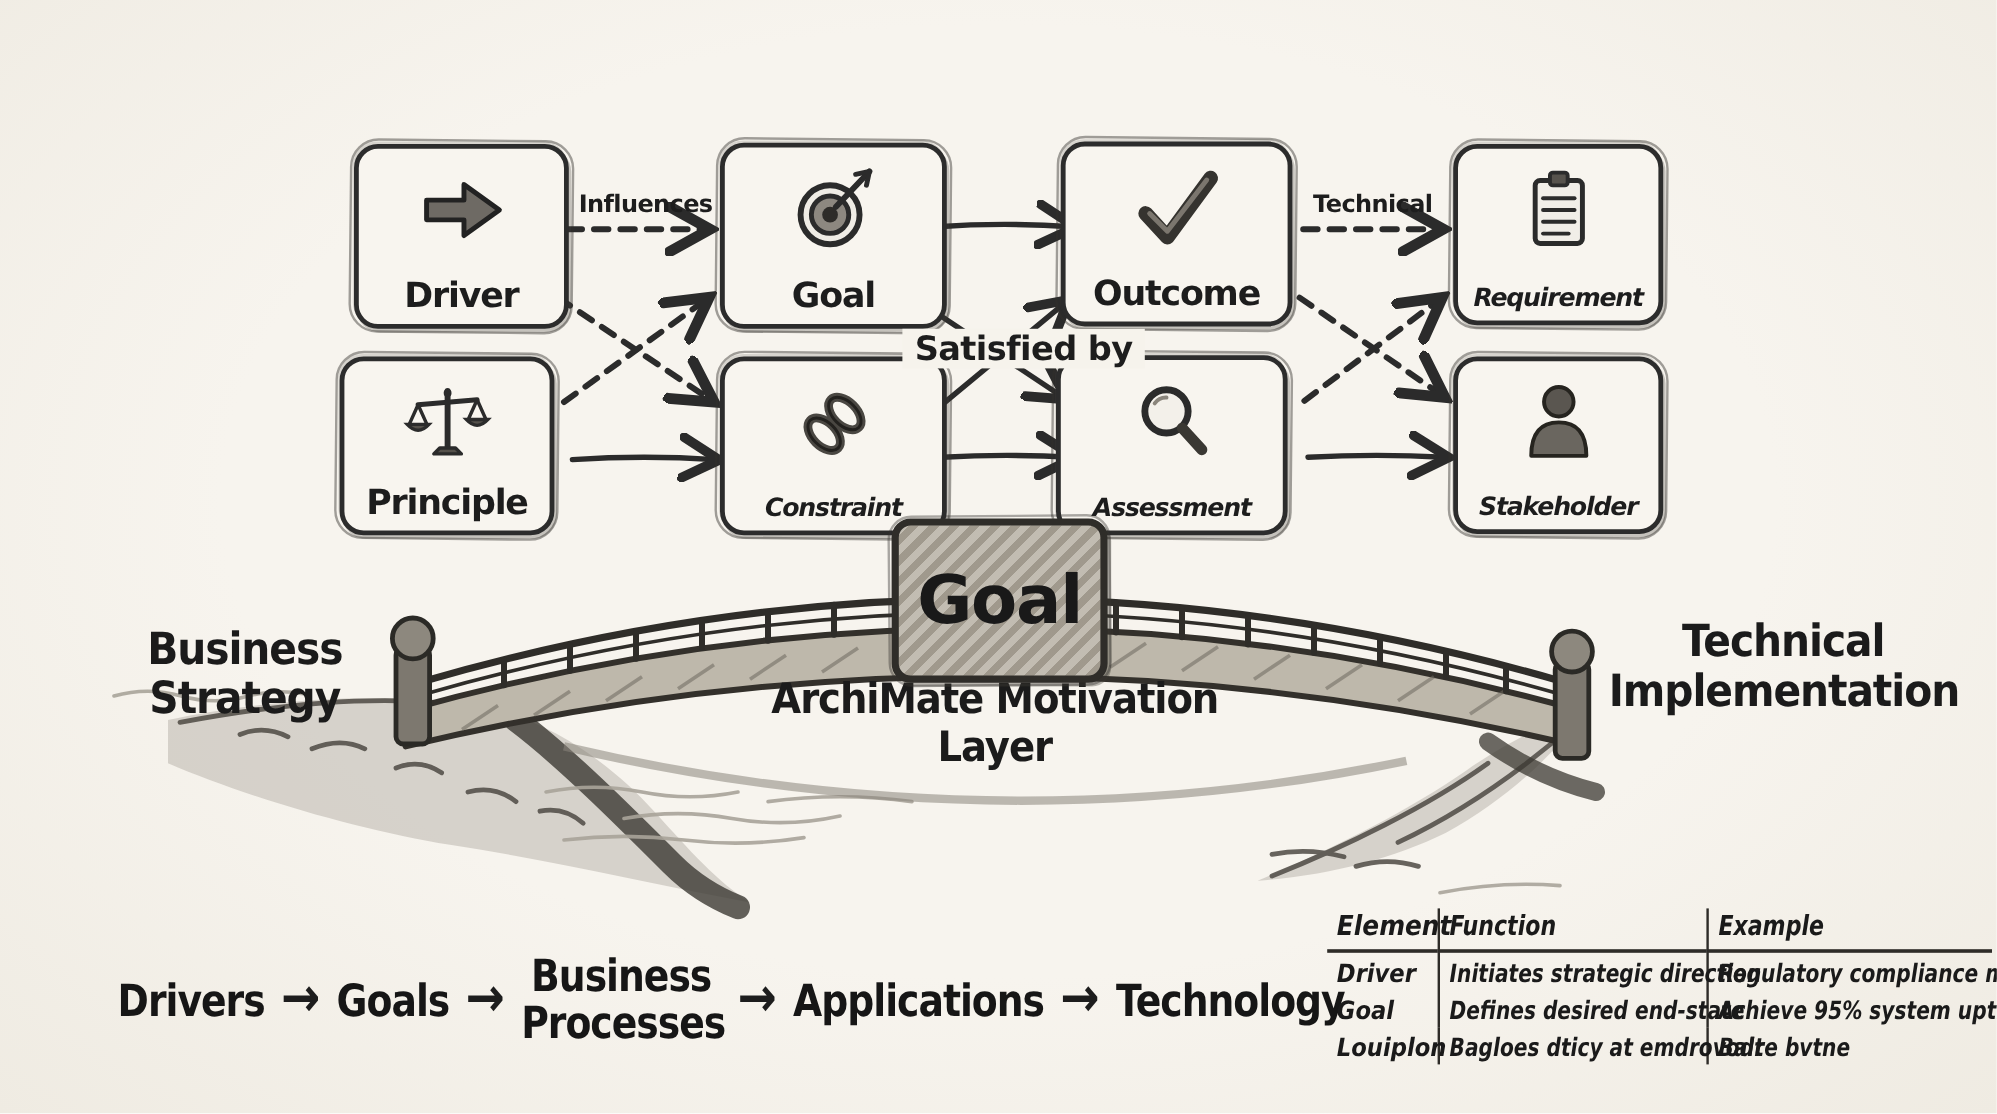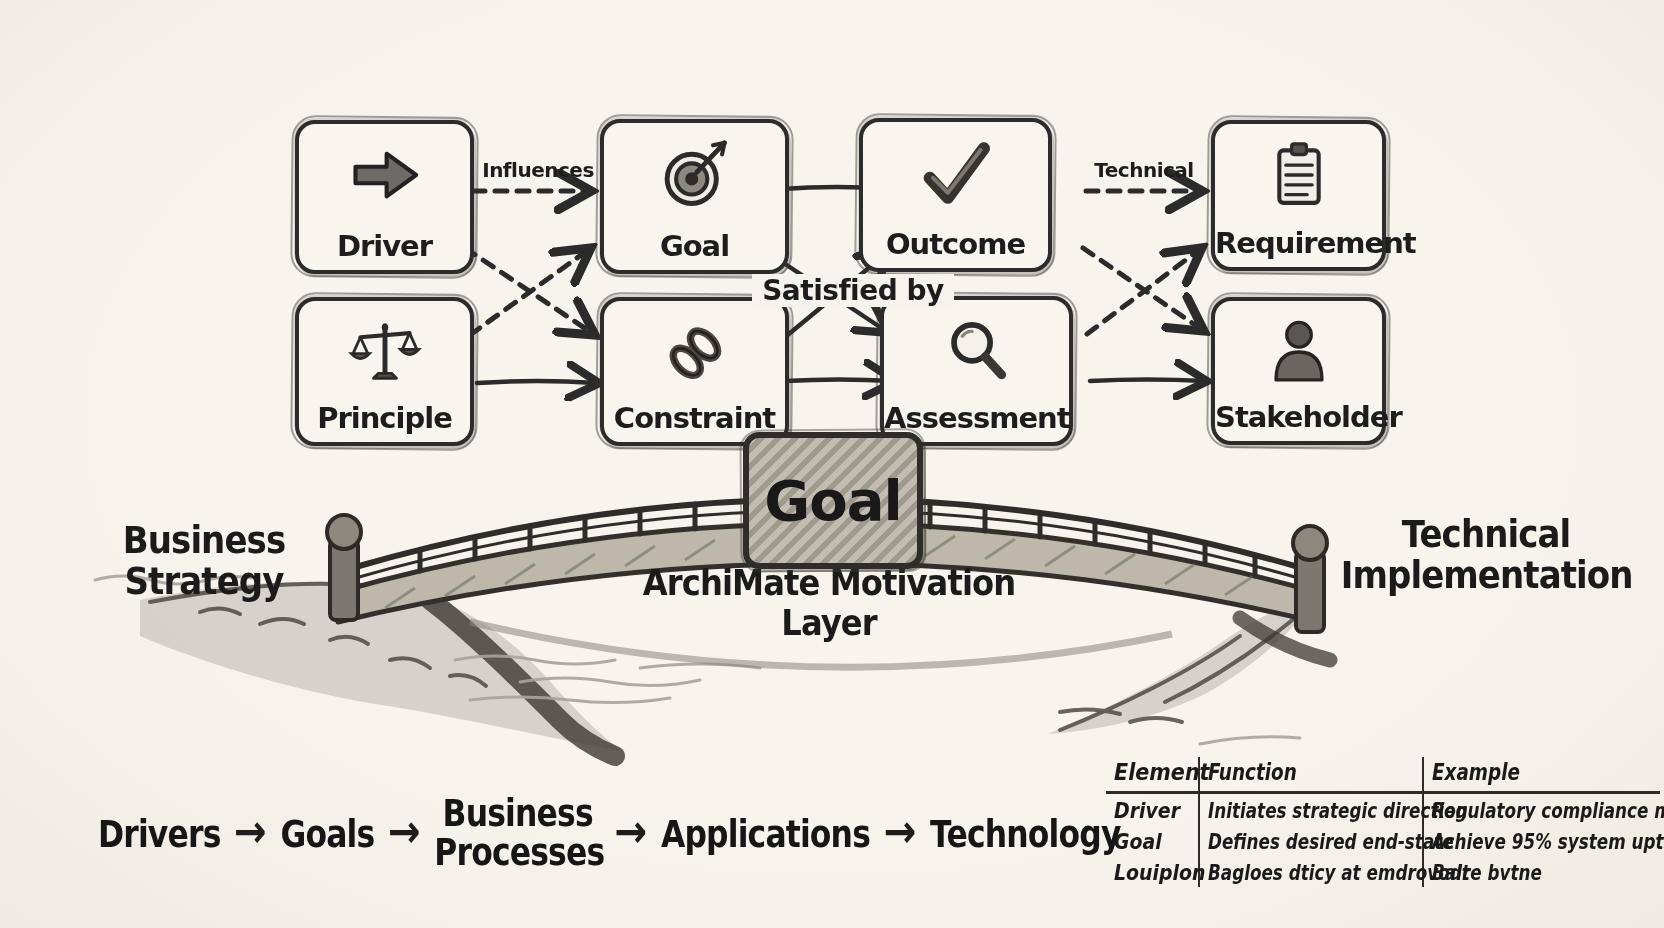--- a/index.html
+++ b/index.html
@@ -12,21 +12,21 @@
 
   
   .node{position:absolute;z-index:2;background:#f8f5ef;border:4px solid #2c2c2c;
         border-radius:20px;box-shadow:2px 3px 0 rgba(70,66,60,.28),-1px -2px 0 rgba(70,66,60,.18);
         display:flex;flex-direction:column;align-items:center;justify-content:flex-start;}
   .node::after{content:"";position:absolute;inset:-8px;border:2px solid rgba(50,48,44,.45);
         border-radius:24px;transform:rotate(.6deg);pointer-events:none;}
   .node .icon{margin-top:10px;width:84px;height:82px;}
   .nlabel{position:absolute;bottom:7px;left:0;right:0;text-align:center;
         font-size:29px;font-weight:bold;letter-spacing:-1px;color:#1d1d1d;white-space:nowrap;}
-  .small .nlabel{font-size:29px;}
+  .small .nlabel{font-size:21px;font-style:italic;}
 
   .edge-label{position:absolute;z-index:3;text-align:center;font-weight:bold;color:#1d1d1d;
         font-size:20px;letter-spacing:-0.5px;background:transparent;}
   .edge-label.masked{background:#f6f3ec;padding:0 8px;text-align:center;}
 
   
   .plaque{position:absolute;left:743px;top:432px;width:168px;height:125px;z-index:4;
         border:6px solid #2f2d29;border-radius:16px;
         background:repeating-linear-gradient(135deg, rgba(255,255,255,.20) 0 6px, rgba(72,67,58,.18) 6px 12px),#b3ac9f;
         display:flex;align-items:center;justify-content:center;
@@ -171,21 +171,21 @@
     <svg class="icon" viewBox="0 0 100 100">
       <circle cx="46" cy="56" r="30" fill="#efece5" stroke="#2b2b2b" stroke-width="6"></circle>
       <circle cx="46" cy="56" r="19" fill="#8d8880" stroke="#2b2b2b" stroke-width="5"></circle>
       <circle cx="46" cy="56" r="8" fill="#2e2c29"></circle>
       <line x1="52" y1="48" x2="86" y2="12" stroke="#2b2b2b" stroke-width="6" stroke-linecap="round"></line>
       <path d="M86,12 l-3,14 M86,12 l-14,3" fill="none" stroke="#2b2b2b" stroke-width="5" stroke-linecap="round"></path>
     </svg>
     <span class="nlabel">Goal</span>
   </div>
 
-  <div class="node" style="left:859px;top:118px;width:185px;height:146px">
+  <div class="node" style="left:884px;top:118px;width:185px;height:146px">
     <svg class="icon" viewBox="0 0 100 100">
       <path d="M18,56 L40,80 L84,20" fill="none" stroke="#35332f" stroke-width="15" stroke-linecap="round" stroke-linejoin="round"></path>
       <path d="M22,56 L40,74 L80,22" fill="none" stroke="#7b766e" stroke-width="5" stroke-linecap="round" stroke-linejoin="round"></path>
     </svg>
     <span class="nlabel">Outcome</span>
   </div>
 
   <div class="node small" style="left:1211px;top:120px;width:167px;height:143px">
     <svg class="icon" viewBox="0 0 100 100">
       <rect x="26" y="20" width="48" height="64" rx="5" fill="#f1eee8" stroke="#2b2b2b" stroke-width="5"></rect>
@@ -193,21 +193,21 @@
       <g stroke="#2b2b2b" stroke-width="4" stroke-linecap="round">
         <line x1="34" y1="38" x2="66" y2="38"></line>
           <line x1="34" y1="50" x2="66" y2="50"></line>
         <line x1="34" y1="62" x2="66" y2="62"></line>
           <line x1="34" y1="74" x2="60" y2="74"></line>
       </g>
     </svg>
     <span class="nlabel">Requirement</span>
   </div>
 
-  <div class="node" style="left:295px;top:297px;width:171px;height:141px">
+  <div class="node" style="left:283px;top:297px;width:171px;height:141px">
     <svg class="icon" viewBox="0 0 100 100">
       <line x1="50" y1="18" x2="50" y2="78" stroke="#2b2b2b" stroke-width="6" stroke-linecap="round"></line>
       <circle cx="50" cy="20" r="4" fill="#2b2b2b"></circle>
       <line x1="20" y1="32" x2="80" y2="27" stroke="#2b2b2b" stroke-width="5" stroke-linecap="round"></line>
       <path d="M20,32 L11,52 M20,32 L29,52" stroke="#2b2b2b" stroke-width="3.5" fill="none"></path>
       <path d="M9,52 Q20,64 31,52 Z" fill="#55514b" stroke="#2b2b2b" stroke-width="3.5"></path>
       <path d="M80,27 L71,47 M80,27 L89,47" stroke="#2b2b2b" stroke-width="3.5" fill="none"></path>
       <path d="M69,47 Q80,59 91,47 Z" fill="#55514b" stroke="#2b2b2b" stroke-width="3.5"></path>
       <path d="M36,82 L64,82 L58,76 L42,76 Z" fill="#55514b" stroke="#2b2b2b" stroke-width="3.5" stroke-linejoin="round"></path>
     </svg>

